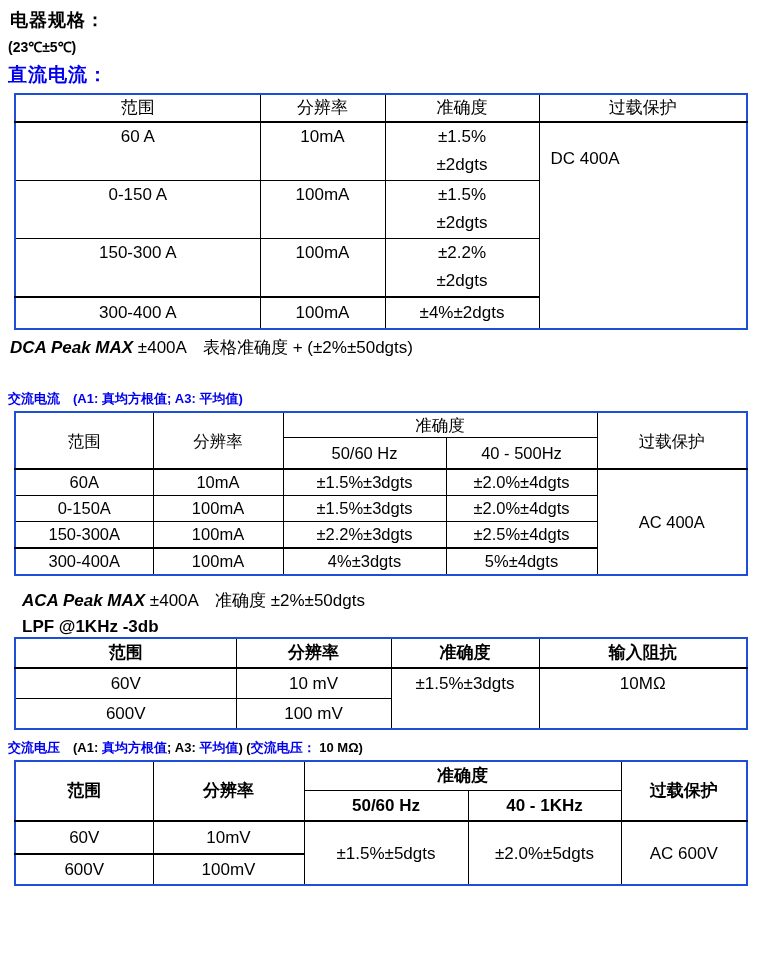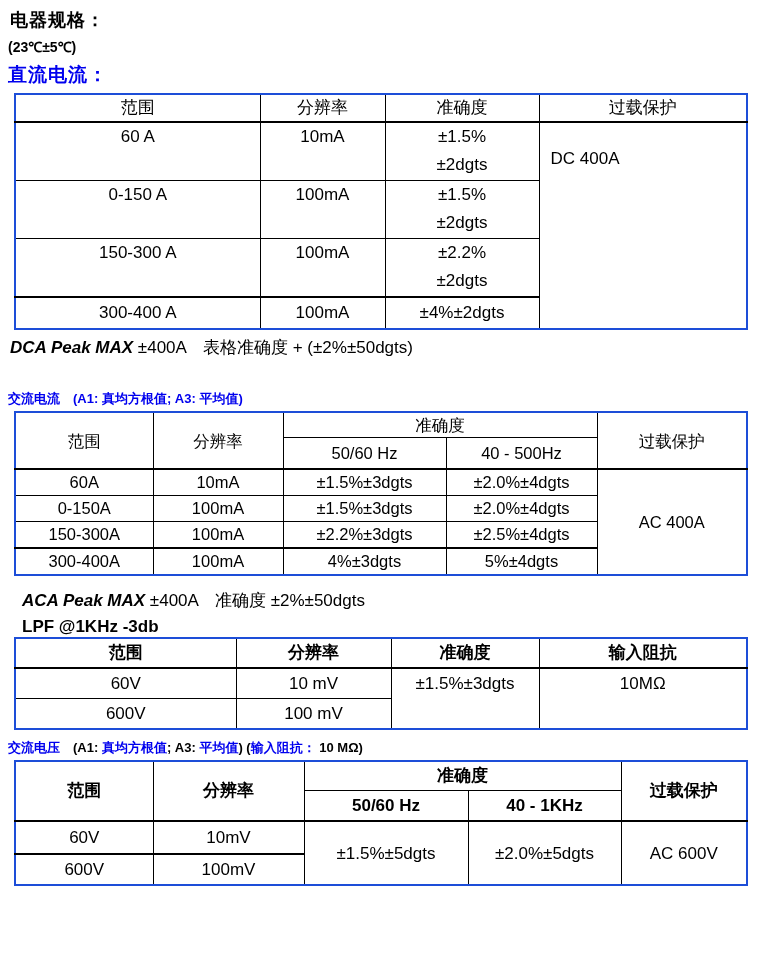--- a/index.html
+++ b/index.html
@@ -190,21 +190,21 @@
       <td class="vtop" rowspan="2">10MΩ</td>
     </tr>
     <tr>
       <td>600V</td>
       <td>100 mV</td>
     </tr>
   </tbody>
     </table>
 
 
-  <div class="sec-heading h-ac-voltage"><span class="blue">交流电压</span><span>　(A1: </span><span class="blue">真均方根值</span><span>; A3: </span><span class="blue">平均值</span><span>) (</span><span class="blue">输入阻抗：</span><span> 10 MΩ)</span></div>
+  <div class="sec-heading h-ac-voltage"><span class="blue">交流电压</span><span>　(A1: </span><span class="blue">真均方根值</span><span>; A3: </span><span class="blue">平均值</span><span>) (</span><span class="blue">交流电压：</span><span> 10 MΩ)</span></div>
 
   <table class="spec t4">
     <colgroup>
         <col style="width:138px">
         <col style="width:151px">
         <col style="width:164px">
         <col style="width:153px">
         <col style="width:126px">
       </colgroup>
     <tbody>

